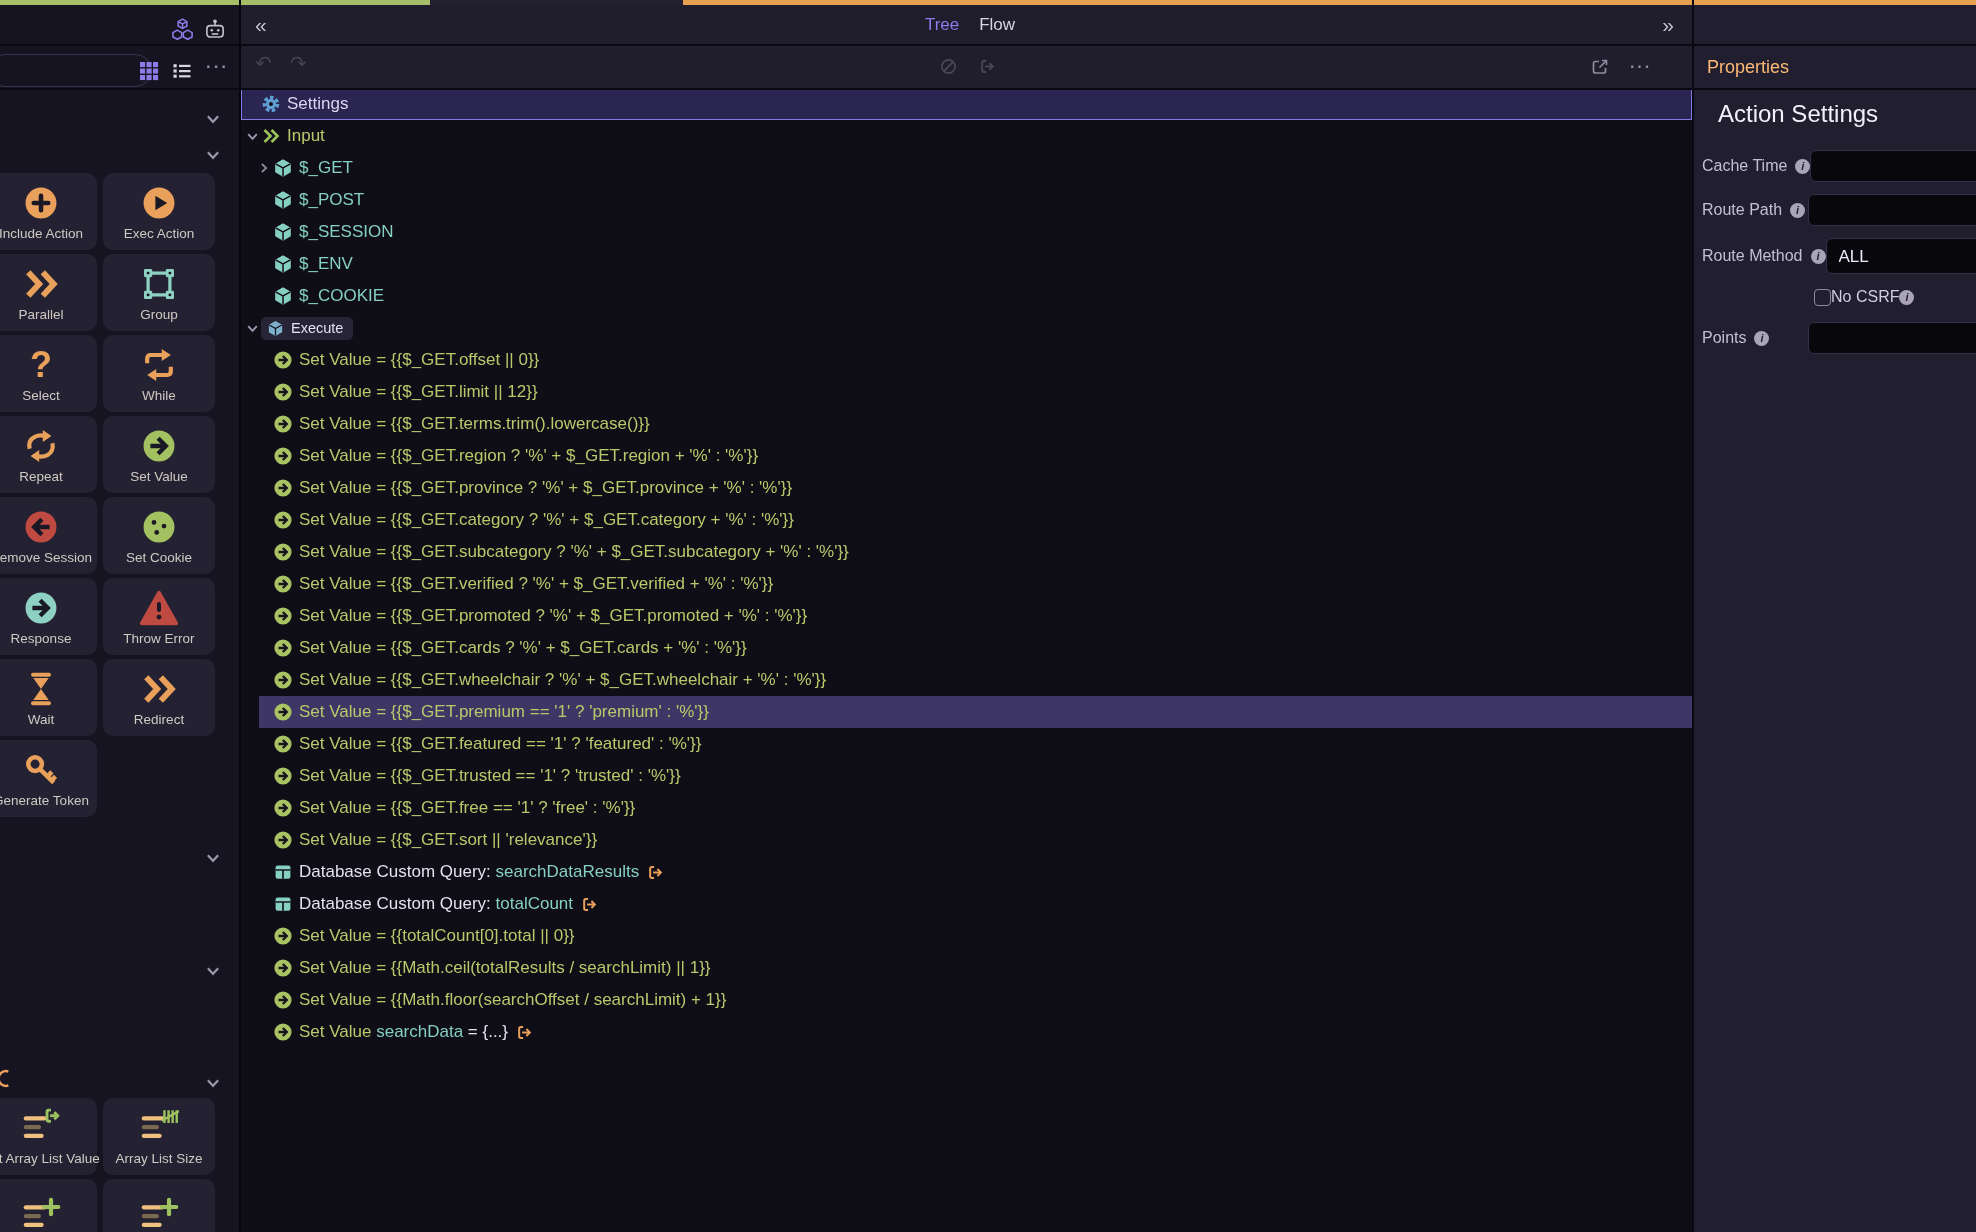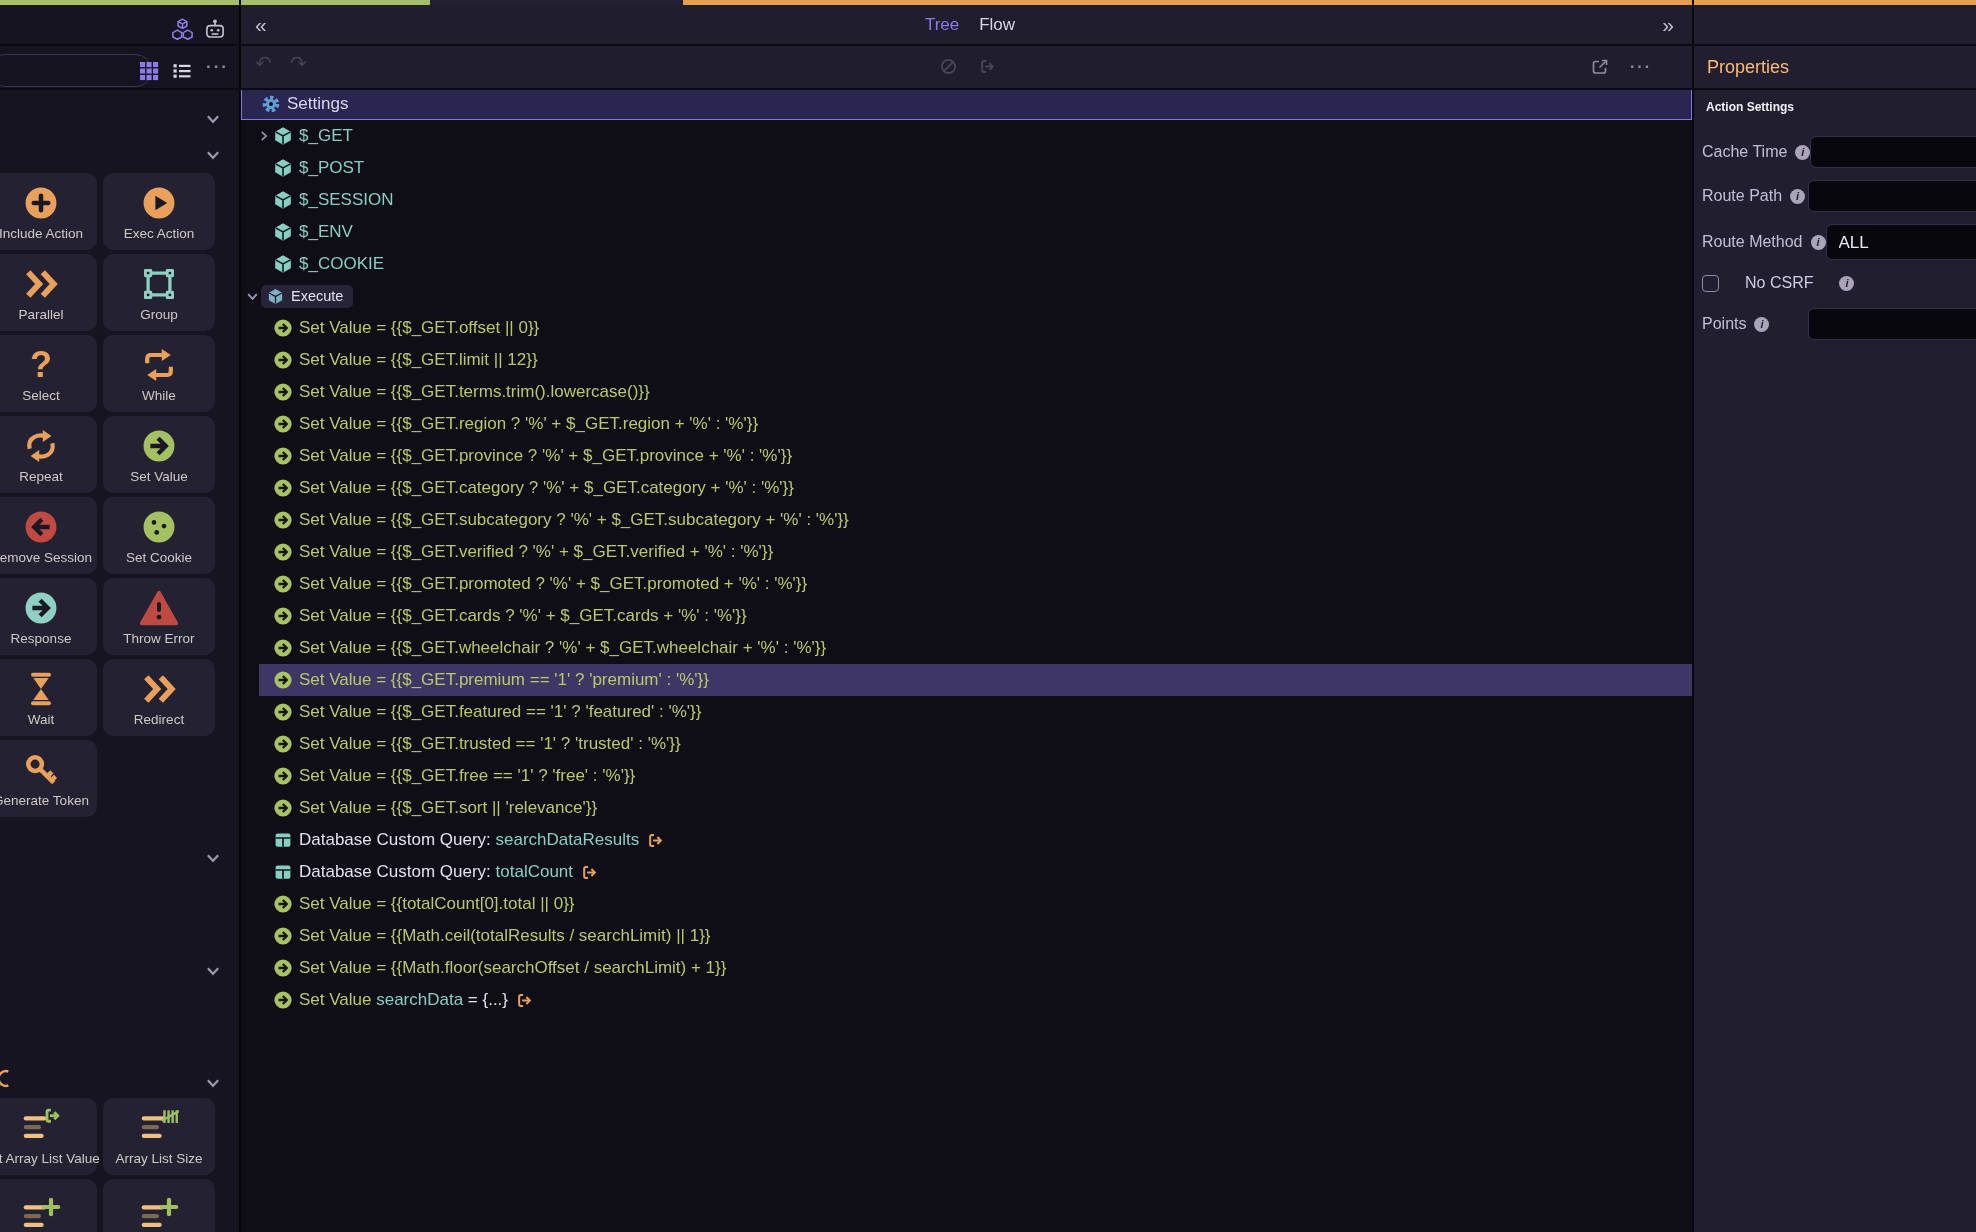--- a/index.html
+++ b/index.html
@@ -74,29 +74,29 @@
   .sfx{width:19px;height:19px;margin-left:7px}
   .sfx svg{width:19px;height:19px}
   .c-olive{color:#B7CA6B}
   .c-teal{color:#86D0C2}
   .c-white{color:#E4E1F0}
   .c-lav{color:#DAD6F1}
 
   
   #props-title{position:absolute;left:13px;top:52px;font-size:18px;color:#fdba74}
   #props-body{position:absolute;left:8px;top:95px;right:0}
-  #props-heading{font-size:12px;font-weight:bold;color:#F2F0FA;margin:0 0 22px 4px}
+  #props-heading{font-size:24px;font-weight:normal;color:#F2F0FA;margin:0 0 22px 16px}
   .prow{display:flex;align-items:center;margin-bottom:12px}
   .plabel{display:flex;align-items:center;gap:8px;min-width:106px;font-size:16px;color:#C3BED6;flex:none}
   .pinput{flex:1;height:30px;background:#07070C;border:1px solid #34304A;border-radius:6px;
           margin-right:-12px;color:#ECEAF6;font-size:16px;padding:0 10px;outline:none}
   select.pinput{height:36px;font-size:17px;padding:0 12px;appearance:none;-webkit-appearance:none}
   .info{width:15px;height:15px;border-radius:50%;background:#A9A4B8;color:#211E30;font-size:11px;
         font-weight:bold;display:flex;align-items:center;justify-content:center;flex:none;font-style:italic}
-  #csrf-row{display:flex;align-items:center;gap:26px;margin-bottom:14px;height:22px}
+  #csrf-row{margin-left:112px;display:flex;align-items:center;gap:0;margin-bottom:14px;height:22px}
   #csrf-box{width:17px;height:17px;appearance:none;-webkit-appearance:none;border:1.5px solid #8F8AA4;
             border-radius:4px;background:transparent;margin:0}
   #csrf-label{font-size:16px;color:#D0CCE2}
 </style>
 </head>
 <body>
 
 <div class="abs" id="strip-green"></div>
 <div class="abs" id="strip-mid"></div>
 <div class="abs" id="strip-orange"></div>
@@ -436,20 +436,26 @@
         </span>
       <span id="tb-dots">···</span>
     </div>
   </div>
   <div id="tree">
       <div class="trow lvl1 sel-settings"><span class="exp"></span><span class="ticon"><svg viewBox="0 0 20 20">
             <circle cx="10" cy="10" r="6.2" fill="none" stroke="#5E9ED3" stroke-width="4.2" stroke-dasharray="3.3 2.2"></circle>
             <circle cx="10" cy="10" r="5" fill="#5E9ED3"></circle>
             <circle cx="10" cy="10" r="2" fill="#110F1B"></circle>
           </svg></span><span class="c-lav">Settings</span></div>
+      <div class="trow lvl1"><span class="exp"><svg width="15" height="15" viewBox="0 0 14 14" fill="none" stroke="#9B96AC" stroke-width="1.8">
+            <path d="M3 4.8 7 9.2 11 4.8"></path>
+          </svg></span><span class="ticon"><svg viewBox="0 0 20 20" fill="none" stroke="#9EC25B" stroke-width="2.7">
+            <path d="M3.5 4 9.5 10 3.5 16"></path>
+            <path d="M10.5 4 16.5 10 10.5 16"></path>
+          </svg></span><span class="c-olive">Input</span></div>
       <div class="trow lvl2"><span class="exp"><svg width="14" height="14" viewBox="0 0 14 14" fill="none" stroke="#8A8598" stroke-width="1.8">
             <path d="M4.8 3 9.2 7 4.8 11"></path>
           </svg></span><span class="ticon"><svg viewBox="0 0 20 20">
             <path d="M10 1.3 17.8 5.7V14.3L10 18.7 2.2 14.3V5.7Z" fill="#86D0C2"></path>
             <path d="M2.6 5.9 10 10l7.4-4.1M10 10v8.2" stroke="#110F1B" stroke-width="1.5" fill="none"></path>
           </svg></span><span class="c-teal">$_GET</span></div>
       <div class="trow lvl2"><span class="exp"></span><span class="ticon"><svg viewBox="0 0 20 20">
             <path d="M10 1.3 17.8 5.7V14.3L10 18.7 2.2 14.3V5.7Z" fill="#86D0C2"></path>
             <path d="M2.6 5.9 10 10l7.4-4.1M10 10v8.2" stroke="#110F1B" stroke-width="1.5" fill="none"></path>
           </svg></span><span class="c-teal">$_POST</span></div>

